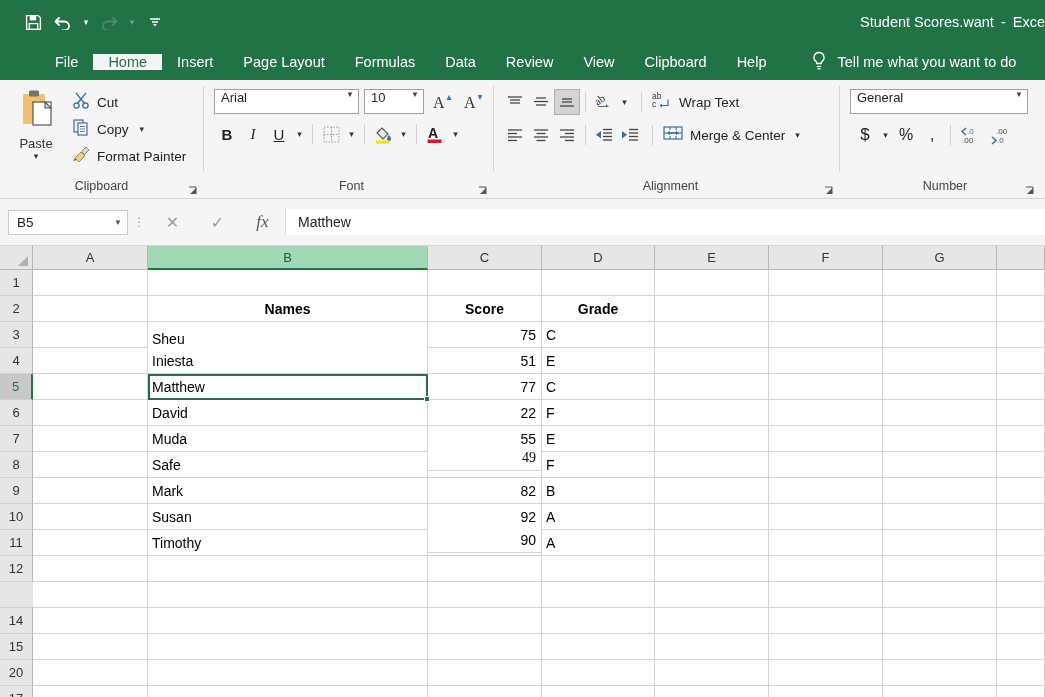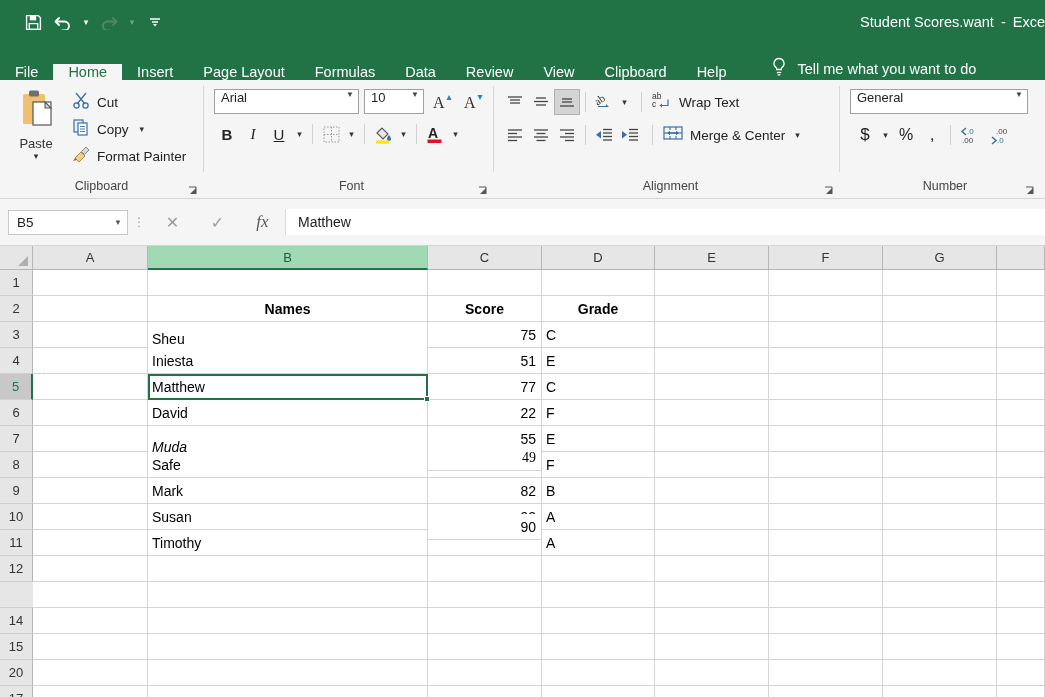--- a/index.html
+++ b/index.html
@@ -41,22 +41,23 @@
     font-size: 14.5px;
     white-space: nowrap;
   }
   .doc-title .sep { padding: 0 7px; }
 
   
   .tabbar {
     height: 36px;
     background: #217346;
     display: flex;
-    align-items: flex-end;
+    align-items: center;
     position: relative;
+    padding-left: 40px;
   }
   .tab {
     padding: 0 15px;
     display: flex; align-items: center;
     color: #ffffff;
     font-size: 14.5px;
     white-space: nowrap;
   }
   .tab.active {
     background: #f5f5f5;
@@ -809,31 +810,31 @@
       <div class="cell lft" style="left: 509px; top: 52px; width: 113px; height: 26px;">C</div>
       <div class="cell lft" style="left: 115px; top: 78px; width: 280px; height: 26px;">Iniesta</div>
       <div class="cell num" style="left: 395px; top: 78px; width: 114px; height: 26px;">51</div>
       <div class="cell lft" style="left: 509px; top: 78px; width: 113px; height: 26px;">E</div>
       <div class="cell lft" style="left: 115px; top: 104px; width: 280px; height: 26px;">Matthew</div>
       <div class="cell num" style="left: 395px; top: 104px; width: 114px; height: 26px;">77</div>
       <div class="cell lft" style="left: 509px; top: 104px; width: 113px; height: 26px;">C</div>
       <div class="cell lft" style="left: 115px; top: 130px; width: 280px; height: 26px;">David</div>
       <div class="cell num" style="left: 395px; top: 130px; width: 114px; height: 26px;">22</div>
       <div class="cell lft" style="left: 509px; top: 130px; width: 113px; height: 26px;">F</div>
-      <div class="cell lft" style="left: 115px; top: 164px; width: 280px; height: 26px; font-style: italic;">Muda</div>
+      <div class="cell lft" style="left: 115px; top: 156px; width: 280px; height: 26px;">Muda</div>
       <div class="cell num" style="left: 395px; top: 156px; width: 114px; height: 26px;">55</div>
       <div class="cell lft" style="left: 509px; top: 156px; width: 113px; height: 26px;">E</div>
       <div class="cell lft" style="left: 115px; top: 182px; width: 280px; height: 26px;">Safe</div>
       <div class="cell num" style="left: 395px; top: 175px; width: 114px; height: 26px; font-family: Liberation Serif, serif;">49</div>
       <div class="cell lft" style="left: 509px; top: 182px; width: 113px; height: 26px;">F</div>
       <div class="cell lft" style="left: 115px; top: 208px; width: 280px; height: 26px;">Mark</div>
       <div class="cell num" style="left: 395px; top: 208px; width: 114px; height: 26px;">82</div>
       <div class="cell lft" style="left: 509px; top: 208px; width: 113px; height: 26px;">B</div>
       <div class="cell lft" style="left: 115px; top: 234px; width: 280px; height: 26px;">Susan</div>
       <div class="cell num" style="left: 395px; top: 234px; width: 114px; height: 26px;">92</div>
       <div class="cell lft" style="left: 509px; top: 234px; width: 113px; height: 26px;">A</div>
       <div class="cell lft" style="left: 115px; top: 260px; width: 280px; height: 26px;">Timothy</div>
-      <div class="cell num" style="left: 395px; top: 244px; width: 114px; height: 26px; text-align: right;">90</div>
+      <div class="cell num" style="left: 395px; top: 257px; width: 114px; height: 26px; text-align: right;">90</div>
       <div class="cell lft" style="left: 509px; top: 260px; width: 113px; height: 26px;">A</div>
       <div class="selbox" style="left: 115px; top: 104px; width: 280px; height: 26px;"></div>
       <div class="fillhandle" style="left: 391px; top: 126px;"></div>
     </div>
 </div>
 
 </body></html>

